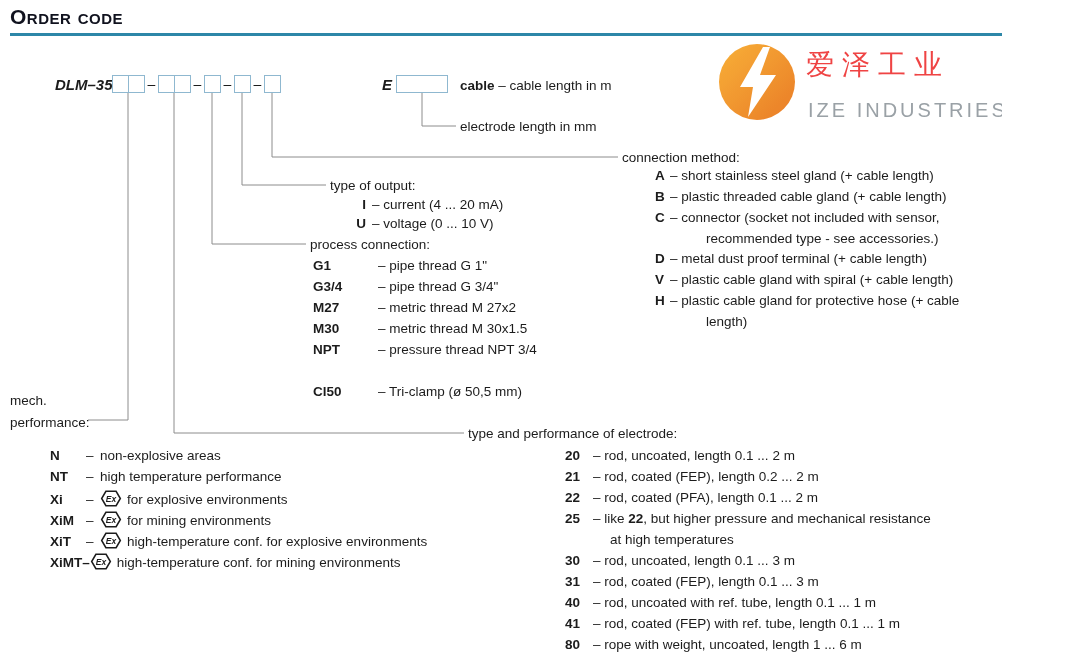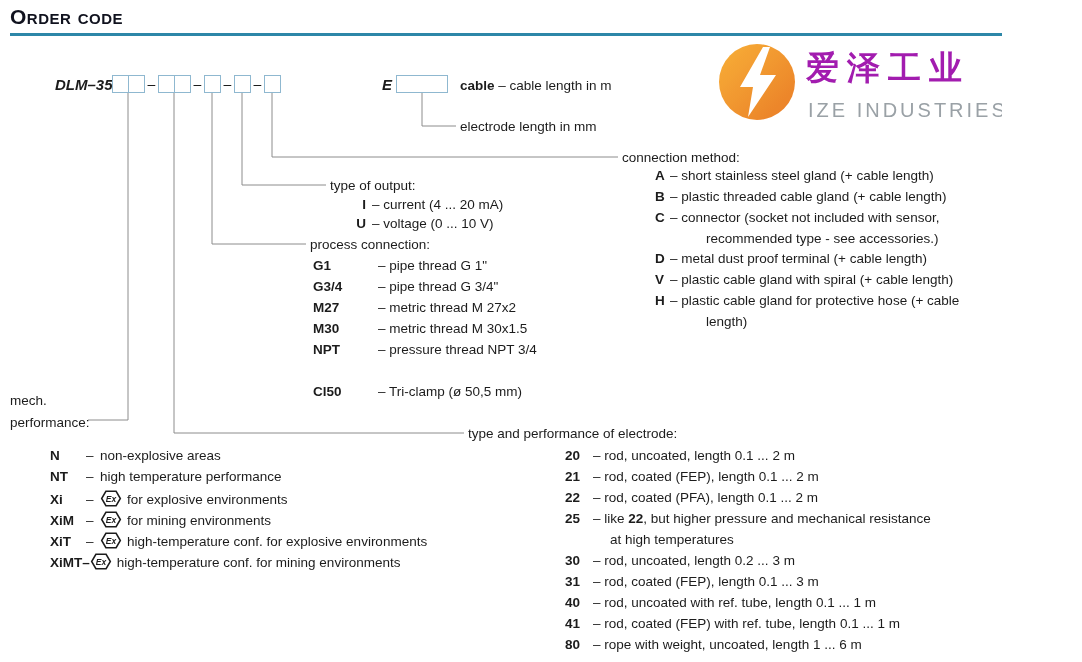--- a/index.html
+++ b/index.html
@@ -18,21 +18,21 @@
   .pair .cell + .cell { margin-left:-1px; }
   .dash { position:absolute; width:11px; text-align:center; font-size:14px; }
   .big { font-size:15px; }
   .ckey { display:inline-block; width:15px; font-weight:bold; }
   .okey { display:inline-block; width:14px; text-align:right; font-weight:bold; margin-right:6px; }
   .pkey { display:inline-block; width:65px; font-weight:bold; }
   .mkey { display:inline-block; min-width:36px; font-weight:bold; }
   .mdash { display:inline-block; width:14px; }
   .ekey { display:inline-block; width:28px; font-weight:bold; }
   .exicon { display:inline-block; vertical-align:-3px; margin-right:5px; }
-  .logo-cjk { font-size:33px; font-weight:bold; color:#a21caf; letter-spacing:8px; }
+  .logo-cjk { font-size:28px; font-weight:normal; color:#ef4444; letter-spacing:8px; }
   .logo-latin { font-size:20px; color:#9aa1a6; letter-spacing:3px;margin-top:9px; }
   svg.lines { position:absolute; left:0; top:0; pointer-events:none; }
 </style>
 </head>
 <body>
 
 <div class="page">
 
   <div class="abs title" style="left:10px;top:5px">Order code</div>
   <div class="rule" style="left:10px;top:33px;width:1062px"></div>
@@ -124,23 +124,23 @@
           <polygon points="6,1.5 18,1.5 23,10 18,18.5 6,18.5 1,10" fill="none" stroke="#1c1c1c" stroke-width="1.8"></polygon>
           <text x="12" y="14" font-size="10" text-anchor="middle" font-style="italic" font-weight="bold" fill="#1c1c1c">Ex</text>
         </svg></span><span>high-temperature conf. for explosive environments</span></div>
   <div class="abs" style="left:50px;top:553px"><span class="mkey">XiMT–</span><span class="exicon"><svg width="22" height="17" viewBox="0 0 24 20">
           <polygon points="6,1.5 18,1.5 23,10 18,18.5 6,18.5 1,10" fill="none" stroke="#1c1c1c" stroke-width="1.8"></polygon>
           <text x="12" y="14" font-size="10" text-anchor="middle" font-style="italic" font-weight="bold" fill="#1c1c1c">Ex</text>
         </svg></span><span>high-temperature conf. for mining environments</span></div>
 
   <div class="abs" style="left:468px;top:426px">type and performance of electrode:</div>
   <div class="abs" style="left:565px;top:448px"><span class="ekey">20</span><span>– rod, uncoated, length 0.1 ... 2 m</span></div>
-  <div class="abs" style="left:565px;top:469px"><span class="ekey">21</span><span>– rod, coated (FEP), length 0.1 ... 2 m</span></div>
+  <div class="abs" style="left:565px;top:469px"><span class="ekey">21</span><span>– rod, coated (FEP), length 0.2 ... 2 m</span></div>
   <div class="abs" style="left:565px;top:490px"><span class="ekey">22</span><span>– rod, coated (PFA), length 0.1 ... 2 m</span></div>
   <div class="abs" style="left:565px;top:511px"><span class="ekey">25</span><span>– like </span><b>22</b><span>, but higher pressure and mechanical resistance</span></div>
   <div class="abs" style="left:610px;top:532px">at high temperatures</div>
-  <div class="abs" style="left:565px;top:553px"><span class="ekey">30</span><span>– rod, uncoated, length 0.2 ... 3 m</span></div>
+  <div class="abs" style="left:565px;top:553px"><span class="ekey">30</span><span>– rod, uncoated, length 0.1 ... 3 m</span></div>
   <div class="abs" style="left:565px;top:574px"><span class="ekey">31</span><span>– rod, coated (FEP), length 0.1 ... 3 m</span></div>
   <div class="abs" style="left:565px;top:595px"><span class="ekey">40</span><span>– rod, uncoated with ref. tube, length 0.1 ... 1 m</span></div>
   <div class="abs" style="left:565px;top:616px"><span class="ekey">41</span><span>– rod, coated (FEP) with ref. tube, length 0.1 ... 1 m</span></div>
   <div class="abs" style="left:565px;top:637px"><span class="ekey">80</span><span>– rope with weight, uncoated, length 1 ... 6 m</span></div>
 
 </div>
 
 </body></html>

